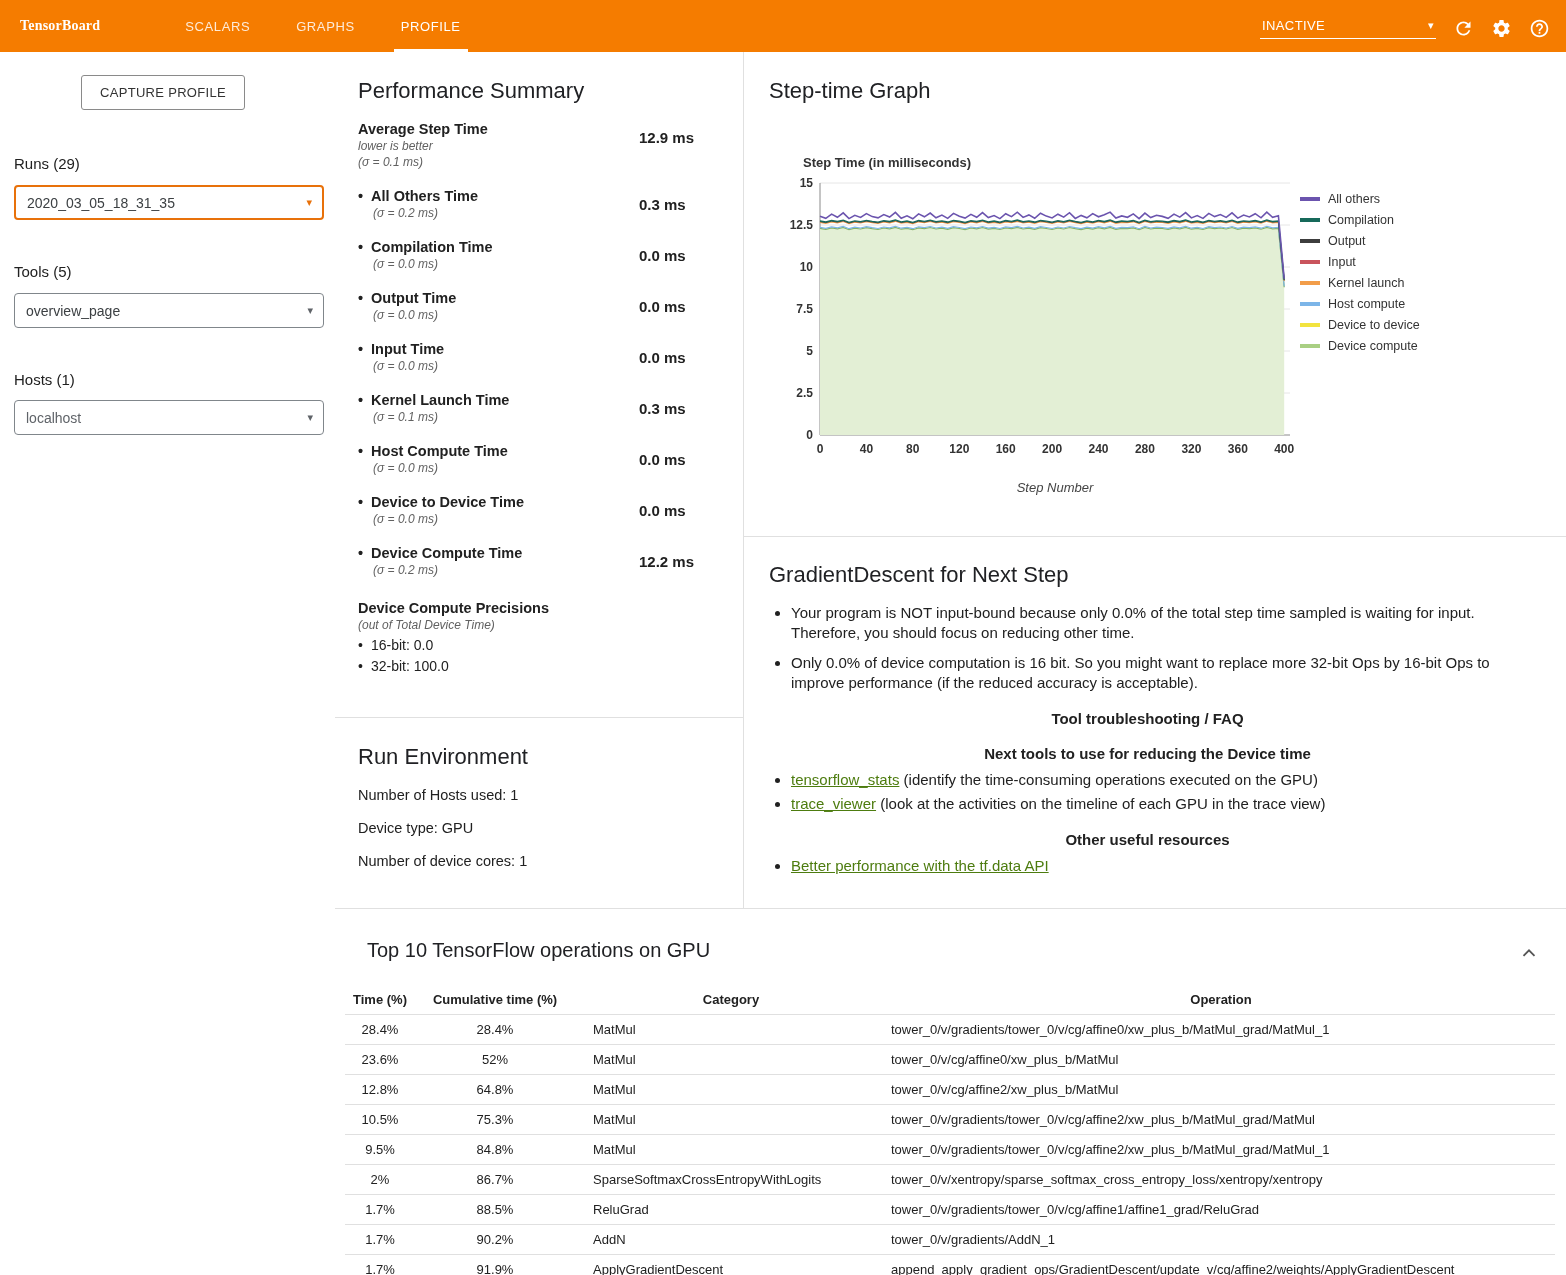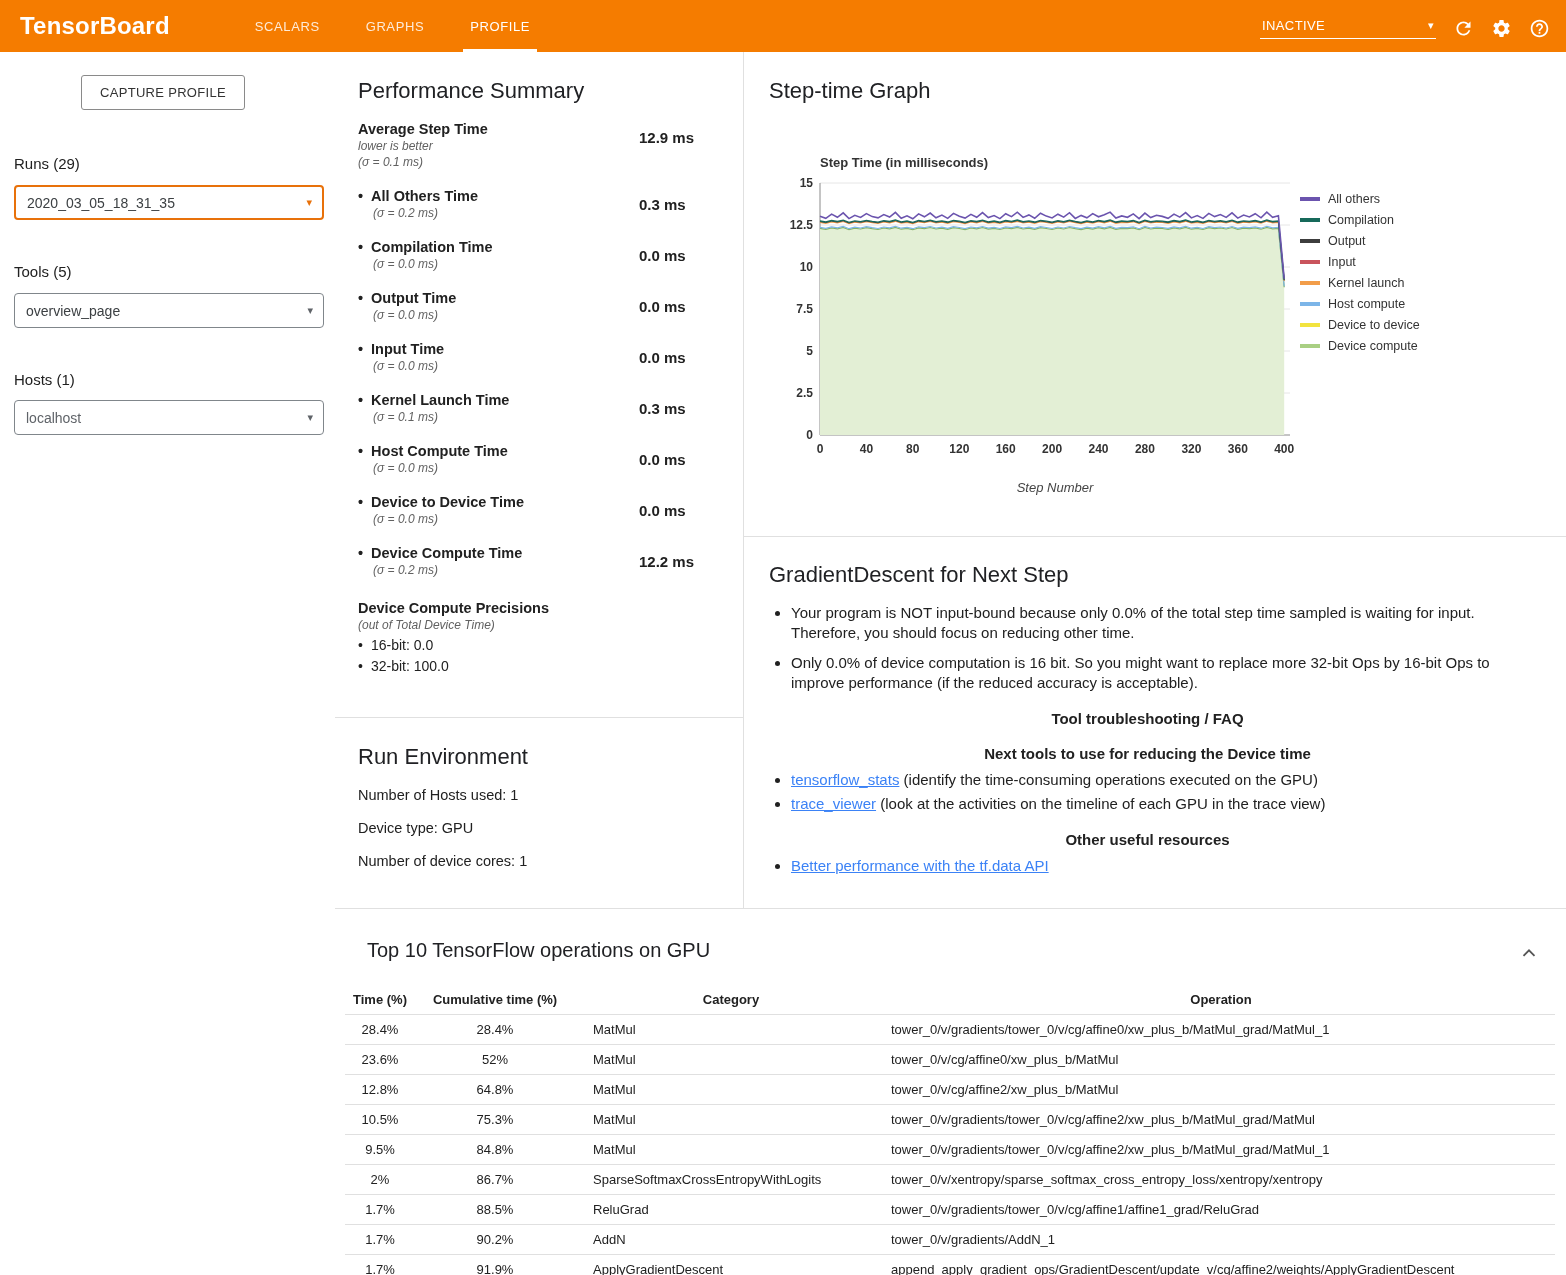--- a/index.html
+++ b/index.html
@@ -2,21 +2,21 @@
 <html><head>
 <meta charset="utf-8">
 <style>
   * { box-sizing: border-box; margin: 0; padding: 0; }
   html, body { background: #fff; }
   body { font-family: "Liberation Sans", sans-serif; color: #212121; }
   .app { position: relative; width: 1566px; height: 1275px; background: #fff; overflow: hidden; }
 
   
   .header { position: absolute; top: 0; left: 0; right: 0; height: 52px; background: #f57c00; display: flex; align-items: center; color: #fff; z-index: 5; }
-  .brand { font-size: 24px; font-weight: 700; margin-left: 20px; letter-spacing: .2px; }
+  .brand { font-size: 14px; font-weight: 700; margin-left: 20px; letter-spacing: .2px; font-family: Liberation Serif, serif; }
   .tabs { display: flex; margin-left: 62px; height: 100%; }
   .tab { display: flex; align-items: center; padding: 0 23px; font-size: 13px; font-weight: 500; letter-spacing: .6px; color: rgba(255,255,255,.85); position: relative; cursor: pointer; }
   .tab.active { color: #fff; }
   .tab.active::after { content: ""; position: absolute; left: 16px; right: 16px; bottom: 0; height: 3px; background: #fff; }
   .header-right { margin-left: auto; display: flex; align-items: flex-end; gap: 17px; margin-right: 16px; }
   .status-select { width: 176px; border-bottom: 1px solid #fff; display: flex; justify-content: space-between; align-items: center; font-size: 13px; letter-spacing: .4px; padding: 5px 2px; cursor: pointer; }
   .hdr-icon { width: 21px; height: 21px; cursor: pointer; display: block; }
   .hdr-icon svg { width: 100%; height: 100%; fill: #fff; display: block; }
   .caret { font-size: 11px; line-height: 1; }
 
@@ -56,37 +56,37 @@
   .prec-title { font-size: 14.5px; font-weight: 700; }
   .prec-item { font-size: 14px; margin-top: 5px; }
 
   
   .run-env { padding: 26px 24px 0 23px; }
   .re-line { font-size: 14.5px; margin-top: 17px; }
 
   
   .step-section { position: relative; height: 485px; border-bottom: 1px solid #e0e0e0; }
   .step-title { position: absolute; left: 25px; top: 26px; }
-  .chart-title { position: absolute; left: 76px; top: 103px; font-size: 13px; font-weight: 700; color: #333; }
+  .chart-title { position: absolute; left: 59px; top: 103px; font-size: 13px; font-weight: 700; color: #333; }
   .chart-svg { position: absolute; left: 46px; top: 121px; width: 520px; height: 300px; }
   .chart-svg text.tick { font-family: "Liberation Sans", sans-serif; font-size: 12px; font-weight: 700; fill: #333; }
   .x-axis-label { position: absolute; left: 76px; top: 428px; width: 470px; text-align: center; font-size: 13px; font-style: italic; color: #444; }
   .legend { position: absolute; left: 556px; top: 136px; }
   .legend-item { display: flex; align-items: center; height: 21px; }
   .swatch { width: 20px; height: 4px; margin-right: 8px; flex: none; }
   .legend-label { font-size: 12.5px; color: #333; }
 
   
   .reco { padding: 25px 40px 0 25px; }
   .reco ul { margin: 15px 0 0 22px; padding: 0; }
   .reco li { font-size: 15px; line-height: 19.5px; margin-bottom: 11px; color: #212121; max-width: 745px; }
   .reco-sub { font-size: 15px; font-weight: 700; margin-top: 18px; text-align: center; }
   ul.link-list { margin-top: 8px; }
   ul.link-list li { margin-bottom: 4px; }
-  a.link { color: #3b82f6; text-decoration: underline; cursor: pointer; }
+  a.link { color: #4d7c0f; text-decoration: underline; cursor: pointer; }
 
   
   .top-ops { position: absolute; left: 335px; top: 908px; width: 1231px; height: 367px; border-top: 1px solid #e0e0e0; background: #fff; }
   .to-title { position: absolute; left: 32px; top: 30px; font-size: 20px; font-weight: 400; color: #202124; }
   .collapse-btn { position: absolute; right: 26px; top: 34px; width: 22px; height: 22px; cursor: pointer; background: none; border: none; }
   .collapse-btn svg { width: 22px; height: 22px; stroke: #555; fill: none; stroke-width: 2; }
   table.ops { position: absolute; left: 10px; top: 76px; width: 1210px; border-collapse: collapse; font-size: 13px; color: #212121; table-layout: fixed; }
   table.ops th { font-weight: 700; padding: 7px 2px; text-align: center; }
   table.ops td { padding: 7px 2px; }
   table.ops col.c1 { width: 70px; }

